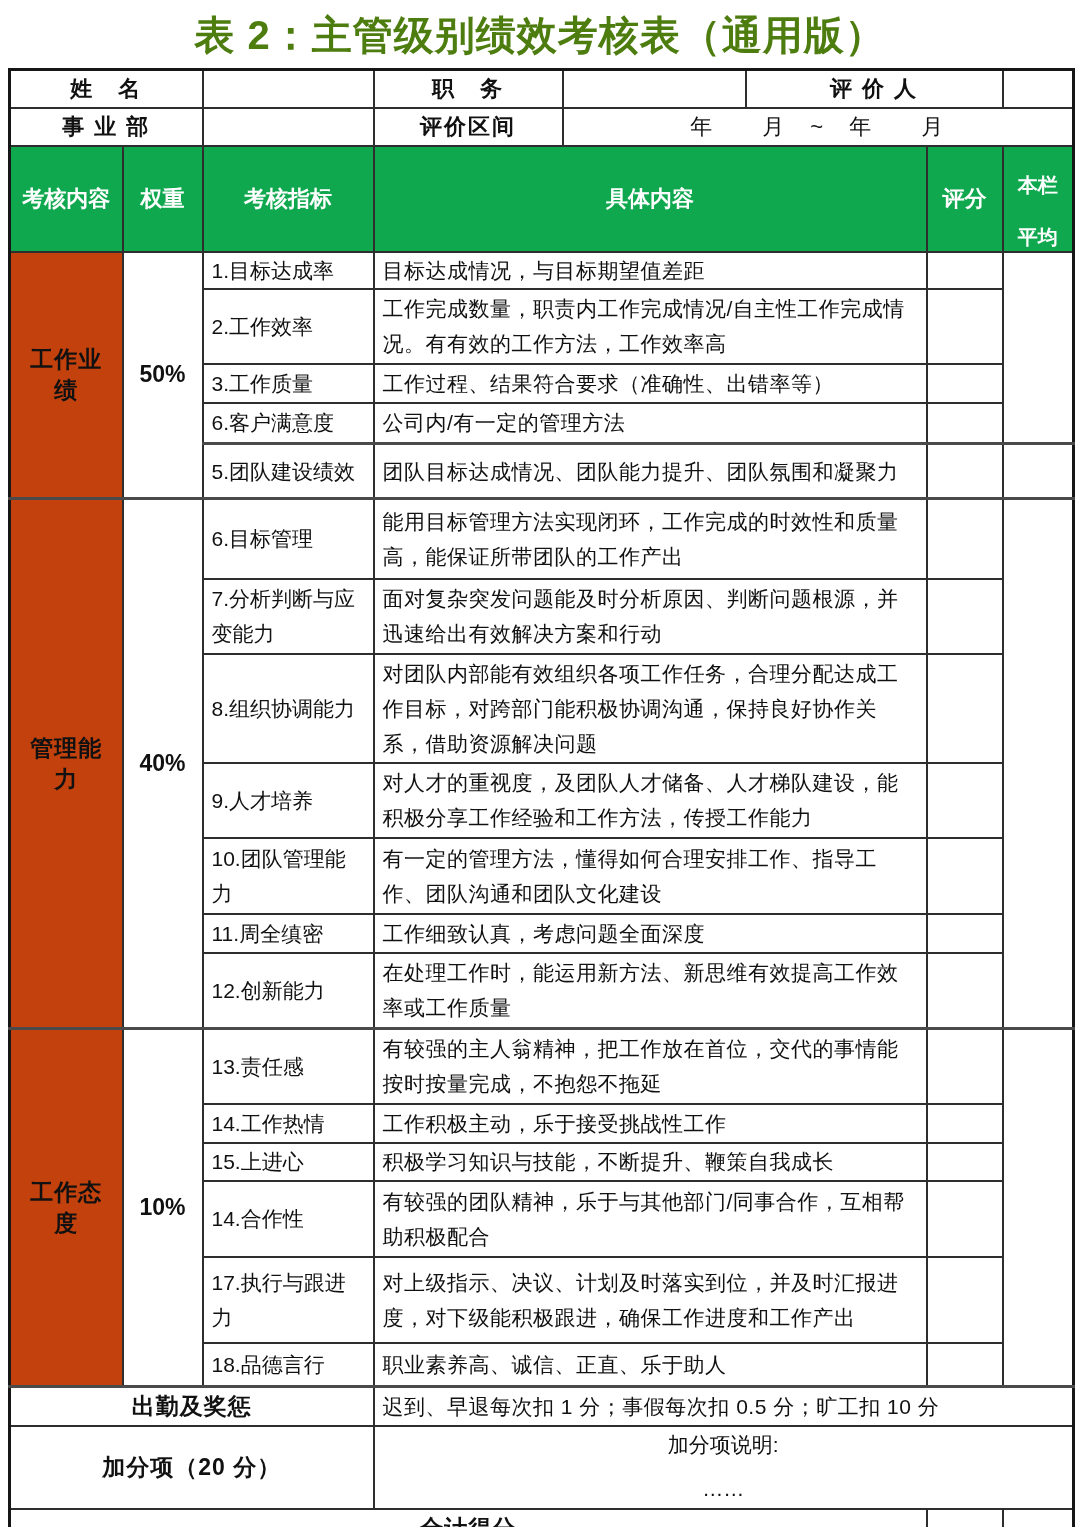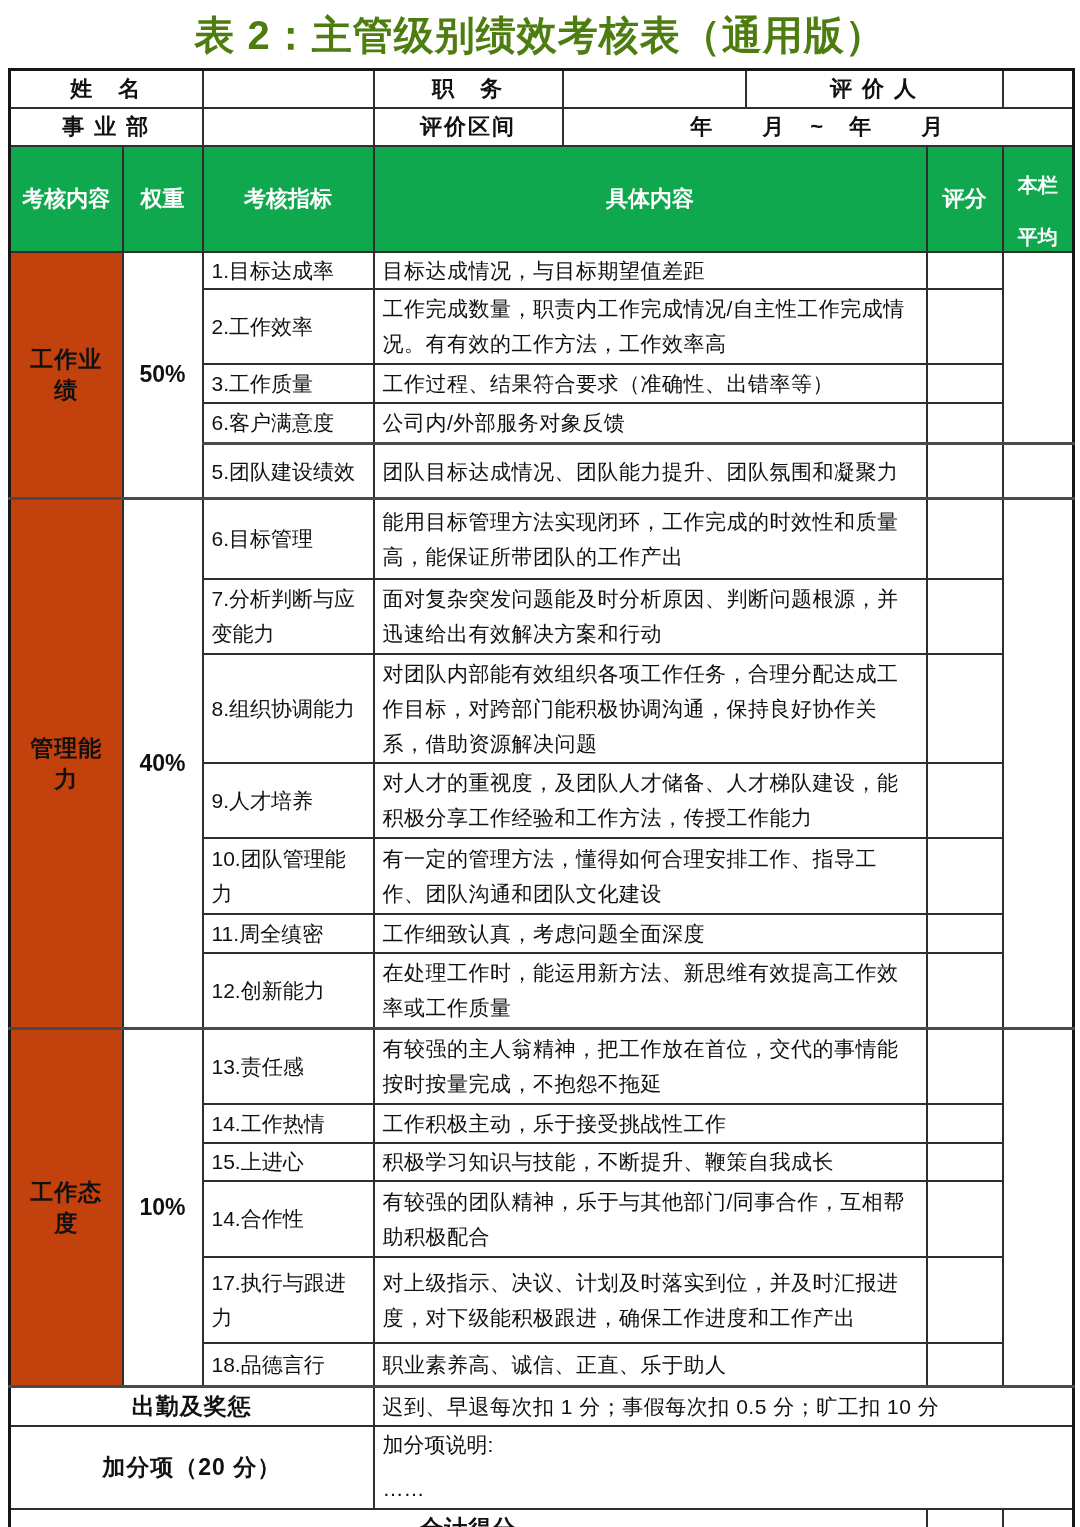--- a/index.html
+++ b/index.html
@@ -32,21 +32,21 @@
     overflow:hidden;
     vertical-align:middle;
   }
   table.eval{border:3px solid #161616;}
   tr.thick-top td, tr.thick-top th{border-top:3px solid #4a4a4a;}
   
   .info-lbl{
     text-align:center;font-weight:700;font-size:22px;letter-spacing:2px;
   }
   .period-val{
-    text-align:center;font-weight:700;font-size:22px;letter-spacing:2px;
+    text-align:center;font-weight:400;font-size:22px;letter-spacing:2px;
   }
   
   th.ghead{
     background:#0FA84E;
     color:#ffffff;
     font-weight:700;
     font-size:22px;
     text-align:center;
     padding:0 4px;
   }
@@ -79,21 +79,21 @@
     letter-spacing:0.5px;
   }
   td.fill{background:#ffffff;}
   
   td.foot-label{
     font-weight:700;font-size:23px;text-align:center;letter-spacing:1px;
   }
   td.bonus-det{
     vertical-align:top;
     font-size:21px;
-    text-align:left;
+    text-align:center;
     padding:8px 10px 4px 12px;
   }
   td.bonus-det .l1{line-height:32px;}
   td.bonus-det .l2{line-height:32px;margin-top:12px;}
 </style>
 </head>
 <body>
 
 <div class="page-title">表 2：主管级别绩效考核表（通用版）</div>
 
@@ -151,21 +151,21 @@
     <td class="det" colspan="3">工作完成数量，职责内工作完成情况/自主性工作完成情况。有有效的工作方法，工作效率高</td>
     <td class="fill"></td>
   </tr>
   <tr style="height:39px">
     <td class="ind">3.工作质量</td>
     <td class="det" colspan="3">工作过程、结果符合要求（准确性、出错率等）</td>
     <td class="fill"></td>
   </tr>
   <tr style="height:41px">
     <td class="ind">6.客户满意度</td>
-    <td class="det" colspan="3">公司内/外部服务对象反馈</td>
+    <td class="det" colspan="3">公司内/有一定的管理方法</td>
     <td class="fill"></td>
   </tr>
   <tr style="height:55px" class="thick-top">
     <td class="ind">5.团队建设绩效</td>
     <td class="det" colspan="3">团队目标达成情况、团队能力提升、团队氛围和凝聚力</td>
     <td class="fill"></td>
     <td class="fill"></td>
   </tr>
 
   <tr style="height:80px" class="thick-top">

